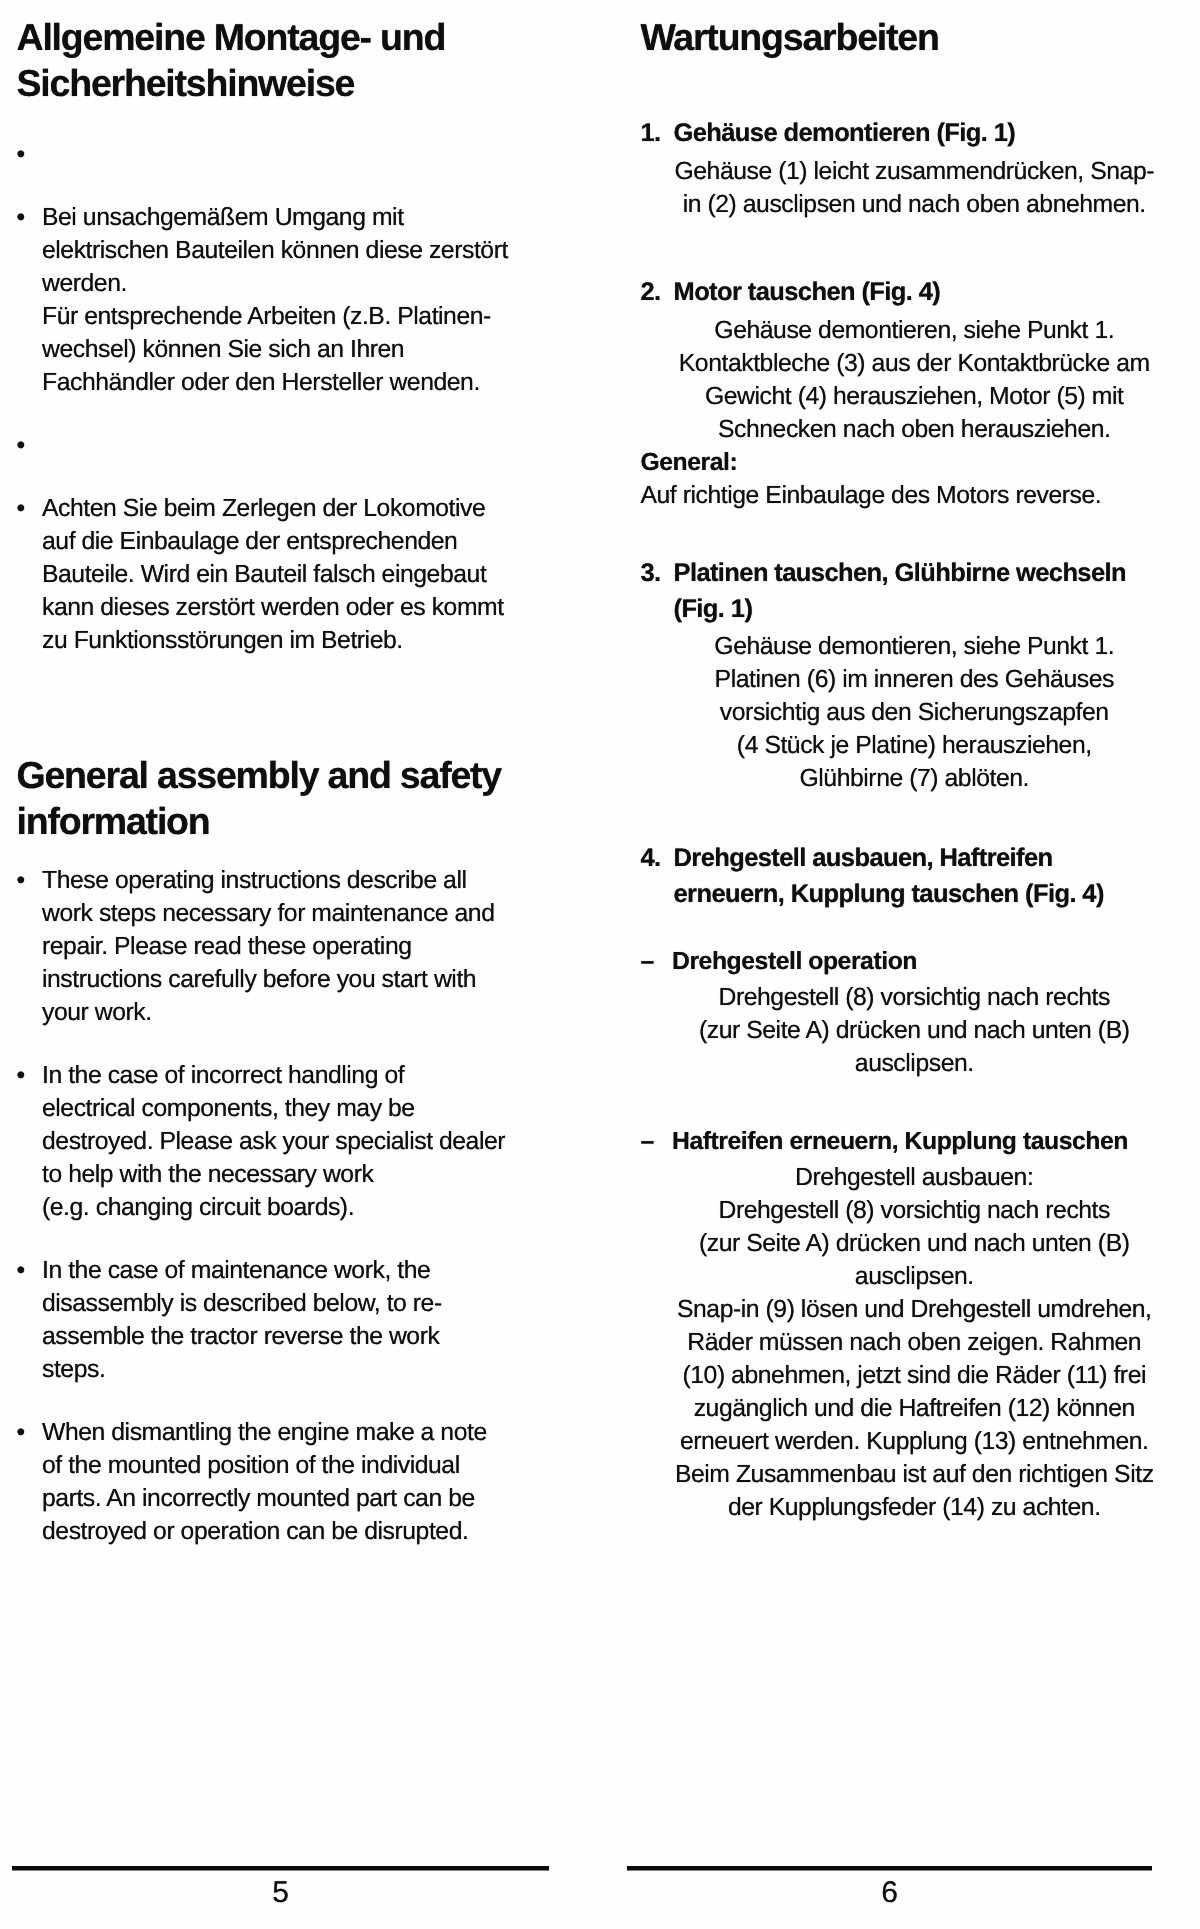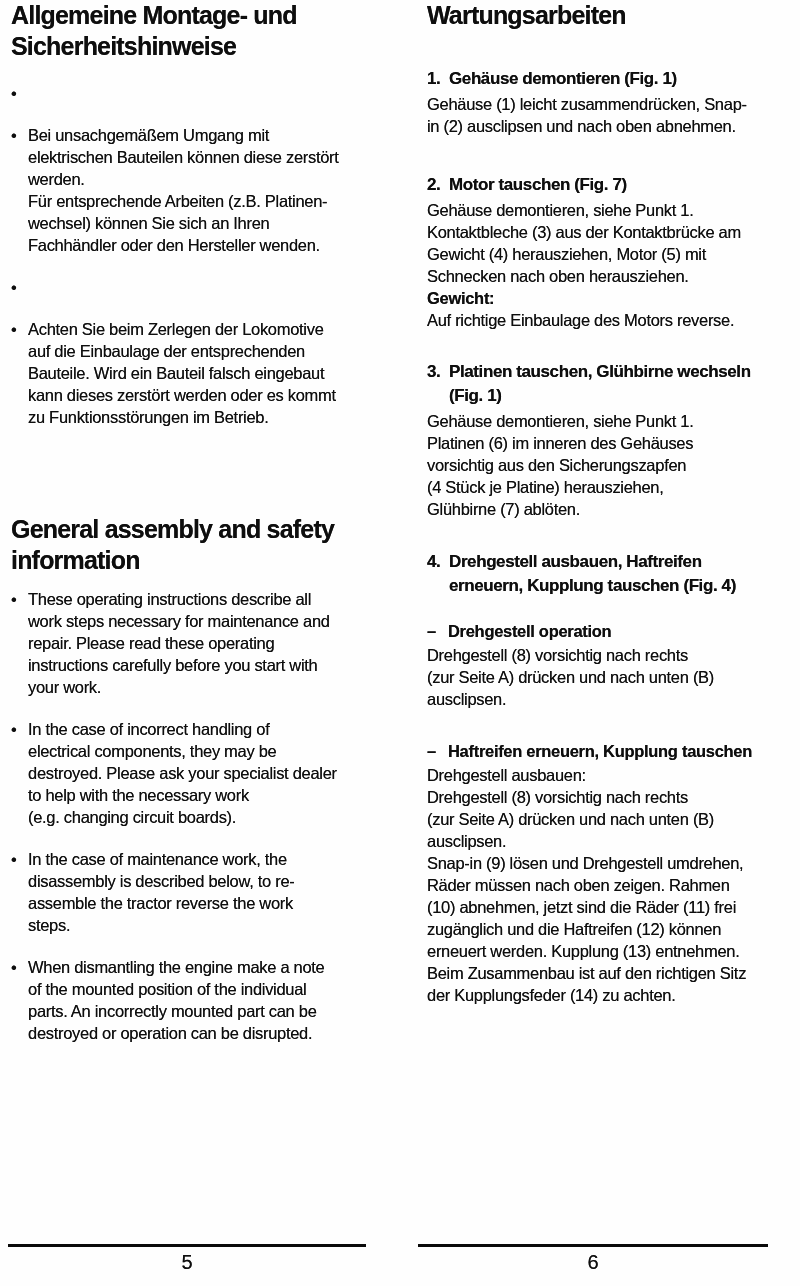--- a/index.html
+++ b/index.html
@@ -6,51 +6,51 @@
   .page {
     position: relative;
     width: 800px;
     height: 1286px;
     margin: 0 auto;
     background: #fefefe;
     color: #0e0e0e;
     font-family: "Liberation Sans", "DejaVu Sans", sans-serif;
     overflow: hidden;
   }
-  .col { position: absolute; top: 0; }
+  .col { position: absolute; top: 10px; }
   .col-left  { left: 11px;  width: 360px; }
   .col-right { left: 427px; width: 365px; }
 
   h1 {
     margin: 0;
     font-size: 25px;
     line-height: 31px;
     font-weight: bold;
     letter-spacing: -0.8px;
     white-space: pre;
     text-shadow: 0 0 0.6px rgba(0,0,0,0.75);
   }
   .h-de { margin-bottom: 20px; }
-  .h-en { margin-top: 66px; margin-bottom: 12px; }
+  .h-en { margin-top: 44px; margin-bottom: 12px; }
 
   .bullets { list-style: none; margin: 0; padding: 0; overflow: hidden; }
   .bullets li { display: flex; margin: 0 0 20px 0; }
   .marker { flex: none; width: 17px; }
   .dash-marker { flex: none; width: 21px; font-weight: bold; }
 
   .txt, .body, .sec-title .t {
     white-space: pre;
   }
   .bullets li, .body, .sub-title, .note {
     font-size: 16.5px;
     line-height: 22px;
     letter-spacing: -0.3px;
     text-shadow: 0 0 0.55px rgba(0,0,0,0.7);
   }
-  .body { margin: 2px 0 0 0; }
+  .body { margin: 2px 0 0 0; text-align: center; }
   .note { margin: 0; }
   .bold { font-weight: bold; }
 
   .sec-title {
     display: flex;
     font-weight: bold;
     font-size: 17px;
     line-height: 24px;
     letter-spacing: -0.4px;
     text-shadow: 0 0 0.6px rgba(0,0,0,0.75);
@@ -160,27 +160,27 @@
         <span class="num">1.</span>
         <span class="t">Gehäuse demontieren (Fig. 1)</span>
       </div>
       <p class="body">Gehäuse (1) leicht zusammendrücken, Snap-
 in (2) ausclipsen und nach oben abnehmen.</p>
     </div>
 
     <div class="section s2">
       <div class="sec-title">
         <span class="num">2.</span>
-        <span class="t">Motor tauschen (Fig. 7)</span>
+        <span class="t">Motor tauschen (Fig. 4)</span>
       </div>
       <p class="body">Gehäuse demontieren, siehe Punkt 1.
 Kontaktbleche (3) aus der Kontaktbrücke am
 Gewicht (4) herausziehen, Motor (5) mit
 Schnecken nach oben herausziehen.</p>
-      <p class="note bold">Gewicht:</p>
+      <p class="note bold">General:</p>
       <p class="note">Auf richtige Einbaulage des Motors reverse.</p>
     </div>
 
     <div class="section s3">
       <div class="sec-title">
         <span class="num">3.</span>
         <span class="t">Platinen tauschen, Glühbirne wechseln
 (Fig. 1)</span>
       </div>
       <p class="body">Gehäuse demontieren, siehe Punkt 1.

